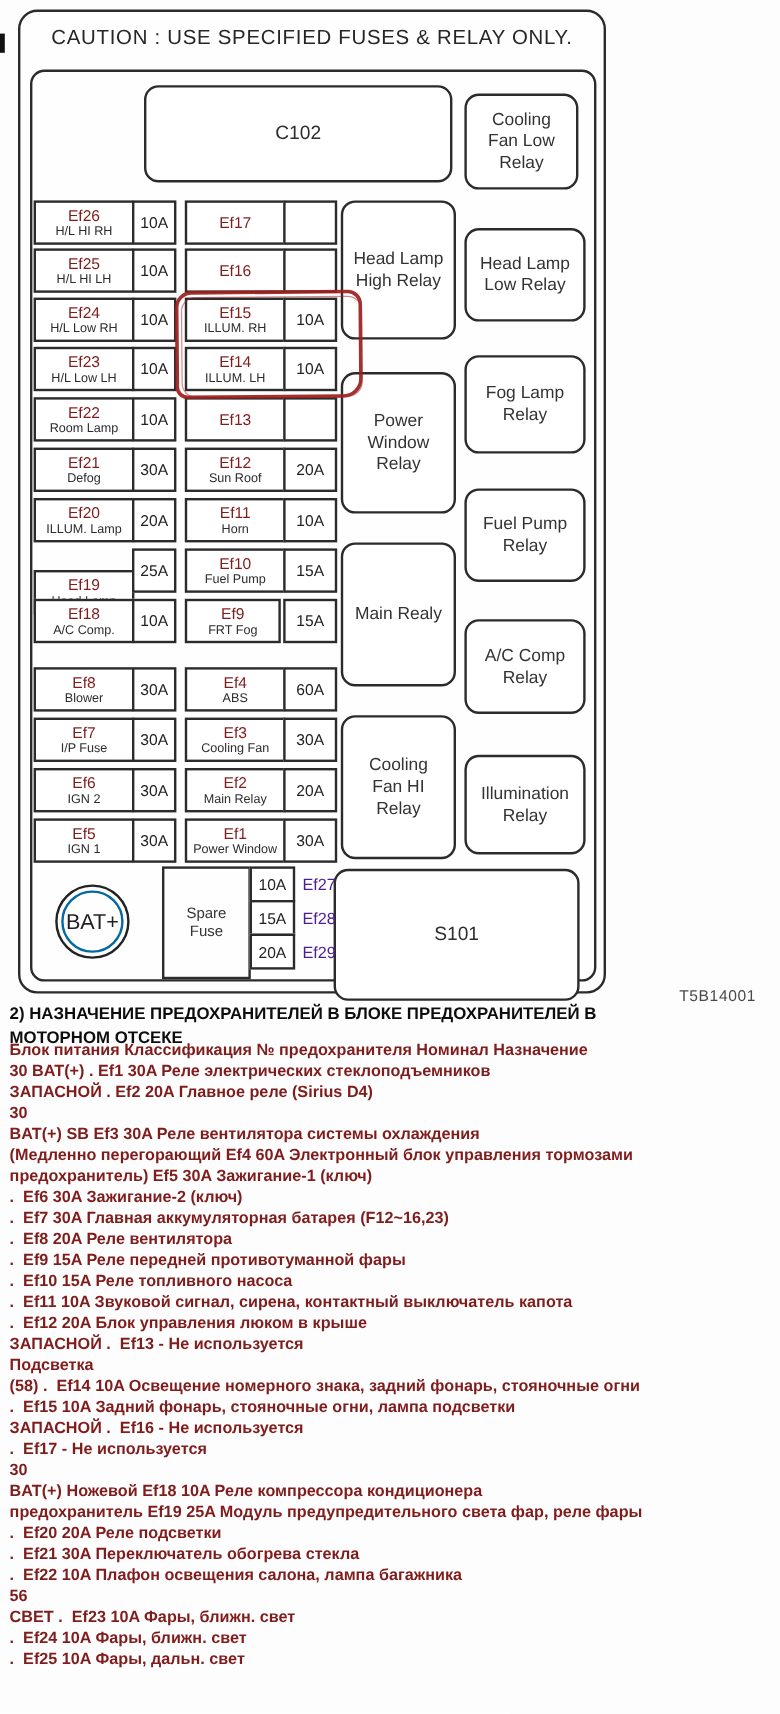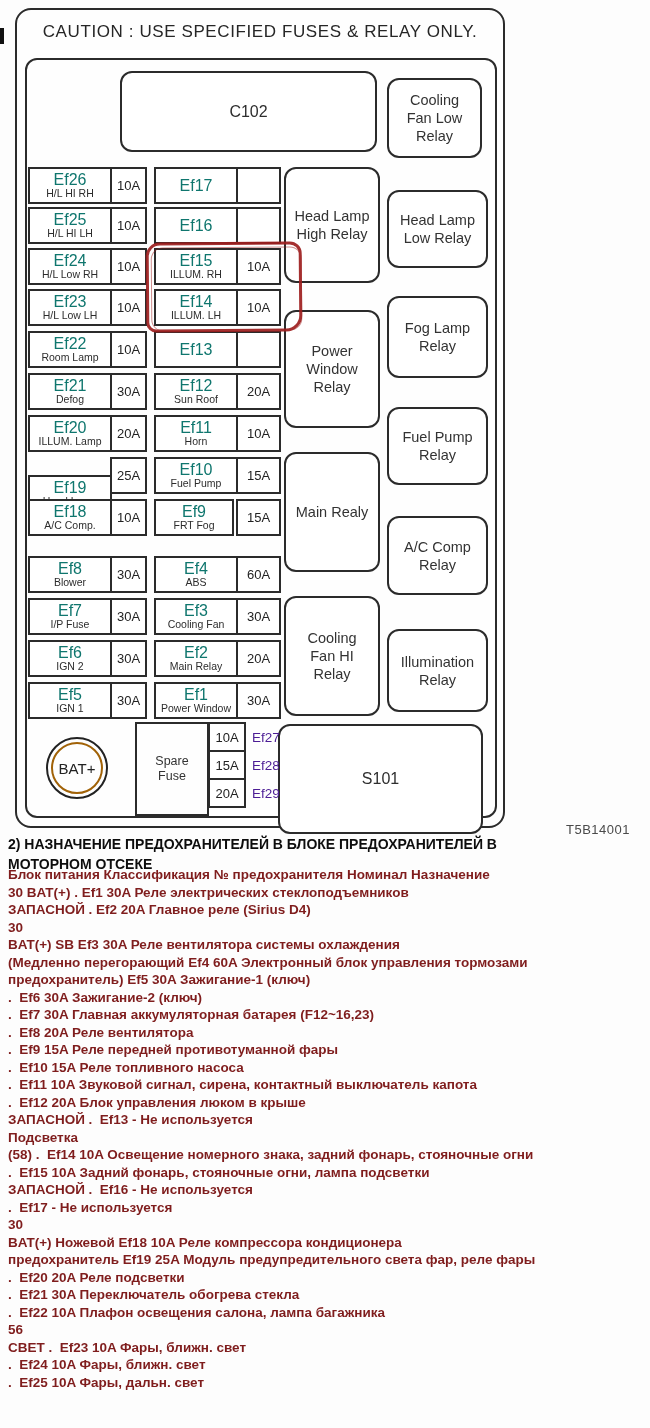--- a/index.html
+++ b/index.html
@@ -7,31 +7,31 @@
         font-family:"Liberation Sans",sans-serif;color:#1b1b1b;overflow:hidden;}
   .abs{position:absolute;box-sizing:border-box;}
   
   .outer-frame{left:15px;top:8px;width:490px;height:820px;border:2.5px solid #2b2b2b;border-radius:16px;background:#fefefe;}
   .inner-frame{left:25px;top:58px;width:472px;height:760px;border:2.5px solid #2b2b2b;border-radius:12px;}
   .caution{left:25px;top:22px;width:470px;text-align:center;font-size:17px;letter-spacing:.6px;color:#262626;}
   .conn-box{border:2.5px solid #2b2b2b;border-radius:12px;display:flex;align-items:center;justify-content:center;
             font-size:16px;color:#2e2e2e;background:#fff;}
   
   .fcell{border:2px solid #2b2b2b;background:#fff;display:flex;flex-direction:column;align-items:center;justify-content:center;}
-  .fid{font-size:16px;line-height:15px;color:#0f766e;}
+  .fid{font-size:13px;line-height:15px;color:#7f1d1d;}
   .fname{font-size:10.5px;line-height:12px;color:#2c2c2c;white-space:nowrap;}
   .famp{font-size:13px;color:#222;}
   
   .relay{border:2.5px solid #2b2b2b;border-radius:12px;background:#fff;display:flex;align-items:center;justify-content:center;
          text-align:center;font-size:14.5px;line-height:18px;color:#333;padding:0 8px;}
   
   .bat-outer{left:46px;top:737px;width:62px;height:62px;border:2.5px solid #222;border-radius:50%;
              display:flex;align-items:center;justify-content:center;}
-  .bat-inner{width:48px;height:48px;border:2px solid #a16207;border-radius:50%;
-             display:flex;align-items:center;justify-content:center;font-size:15px;color:#222;}
+  .bat-inner{width:48px;height:48px;border:2px solid #0369a1;border-radius:50%;
+             display:flex;align-items:center;justify-content:center;font-size:18px;color:#222;}
   
   .spare-box{left:135px;top:722px;width:74px;height:94px;border:2px solid #2b2b2b;display:flex;align-items:center;justify-content:center;
              text-align:center;font-size:12.5px;line-height:15px;color:#333;padding:0 12px;}
   .spare-amp{border:2px solid #2b2b2b;display:flex;align-items:center;justify-content:center;font-size:13px;color:#222;background:#fff;}
   .spare-ef{display:flex;align-items:center;font-size:13.5px;color:#4c1d95;}
   
   .red-rect{left:146px;top:242px;width:156px;height:90px;border:3.5px solid #9e1f1f;
             border-radius:14px 12px 16px 10px;transform:rotate(-0.5deg);opacity:.92;}
   .red-rect:before{content:"";position:absolute;left:2px;top:2px;right:-3px;bottom:-2px;
                    border:1.5px solid rgba(158,31,31,.55);border-radius:12px;}

